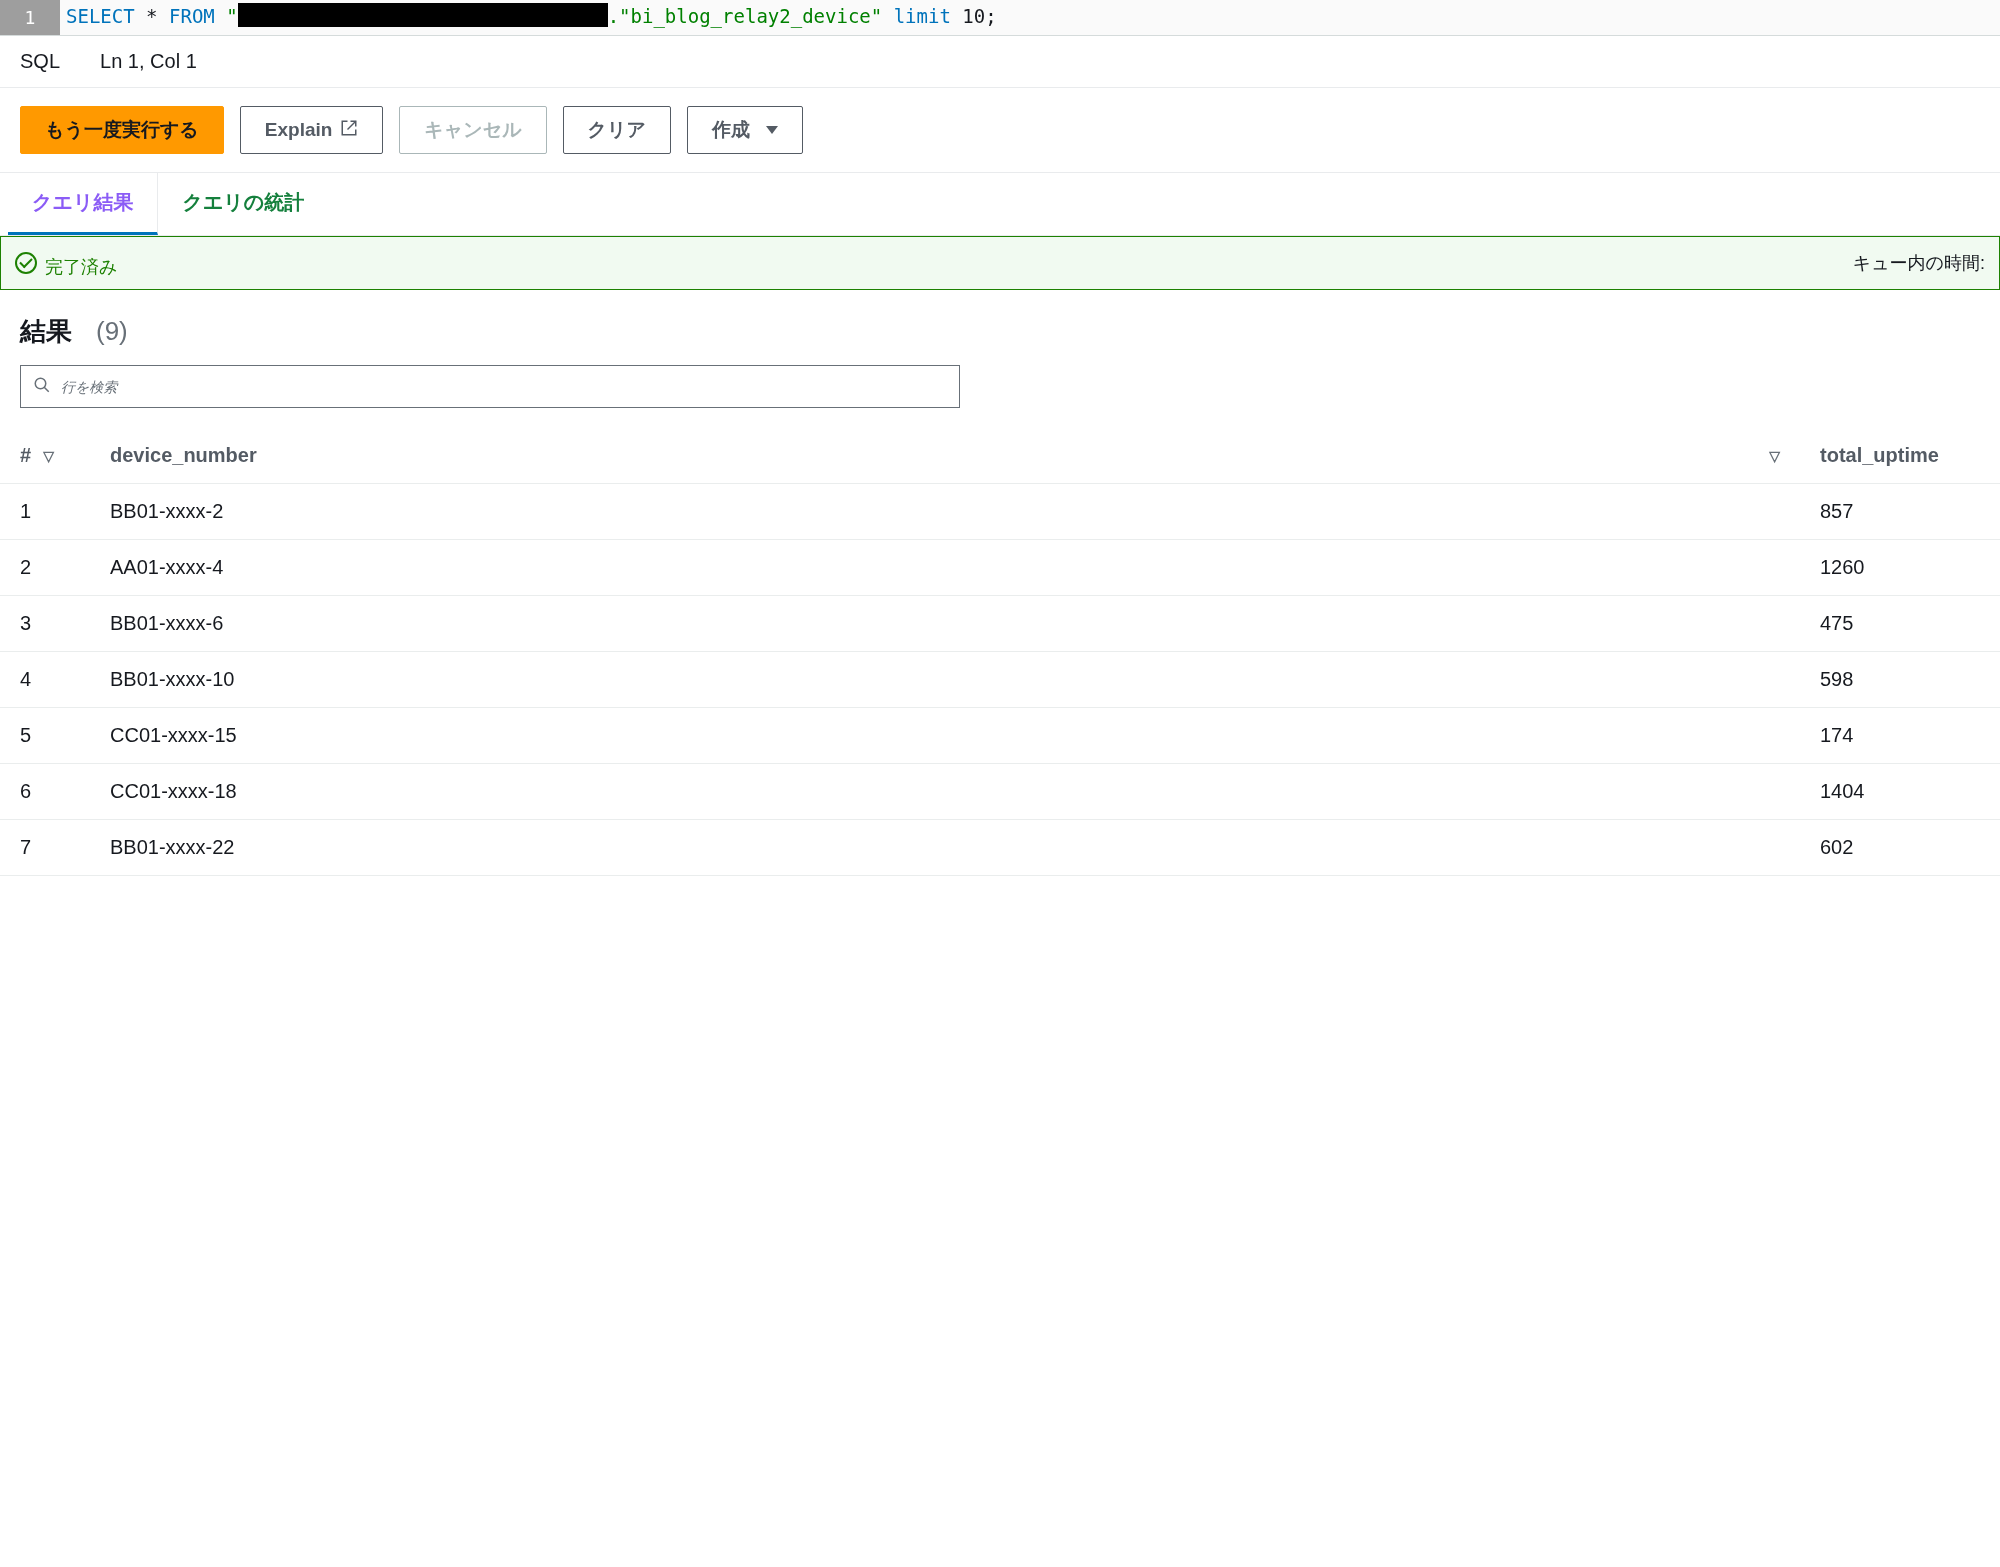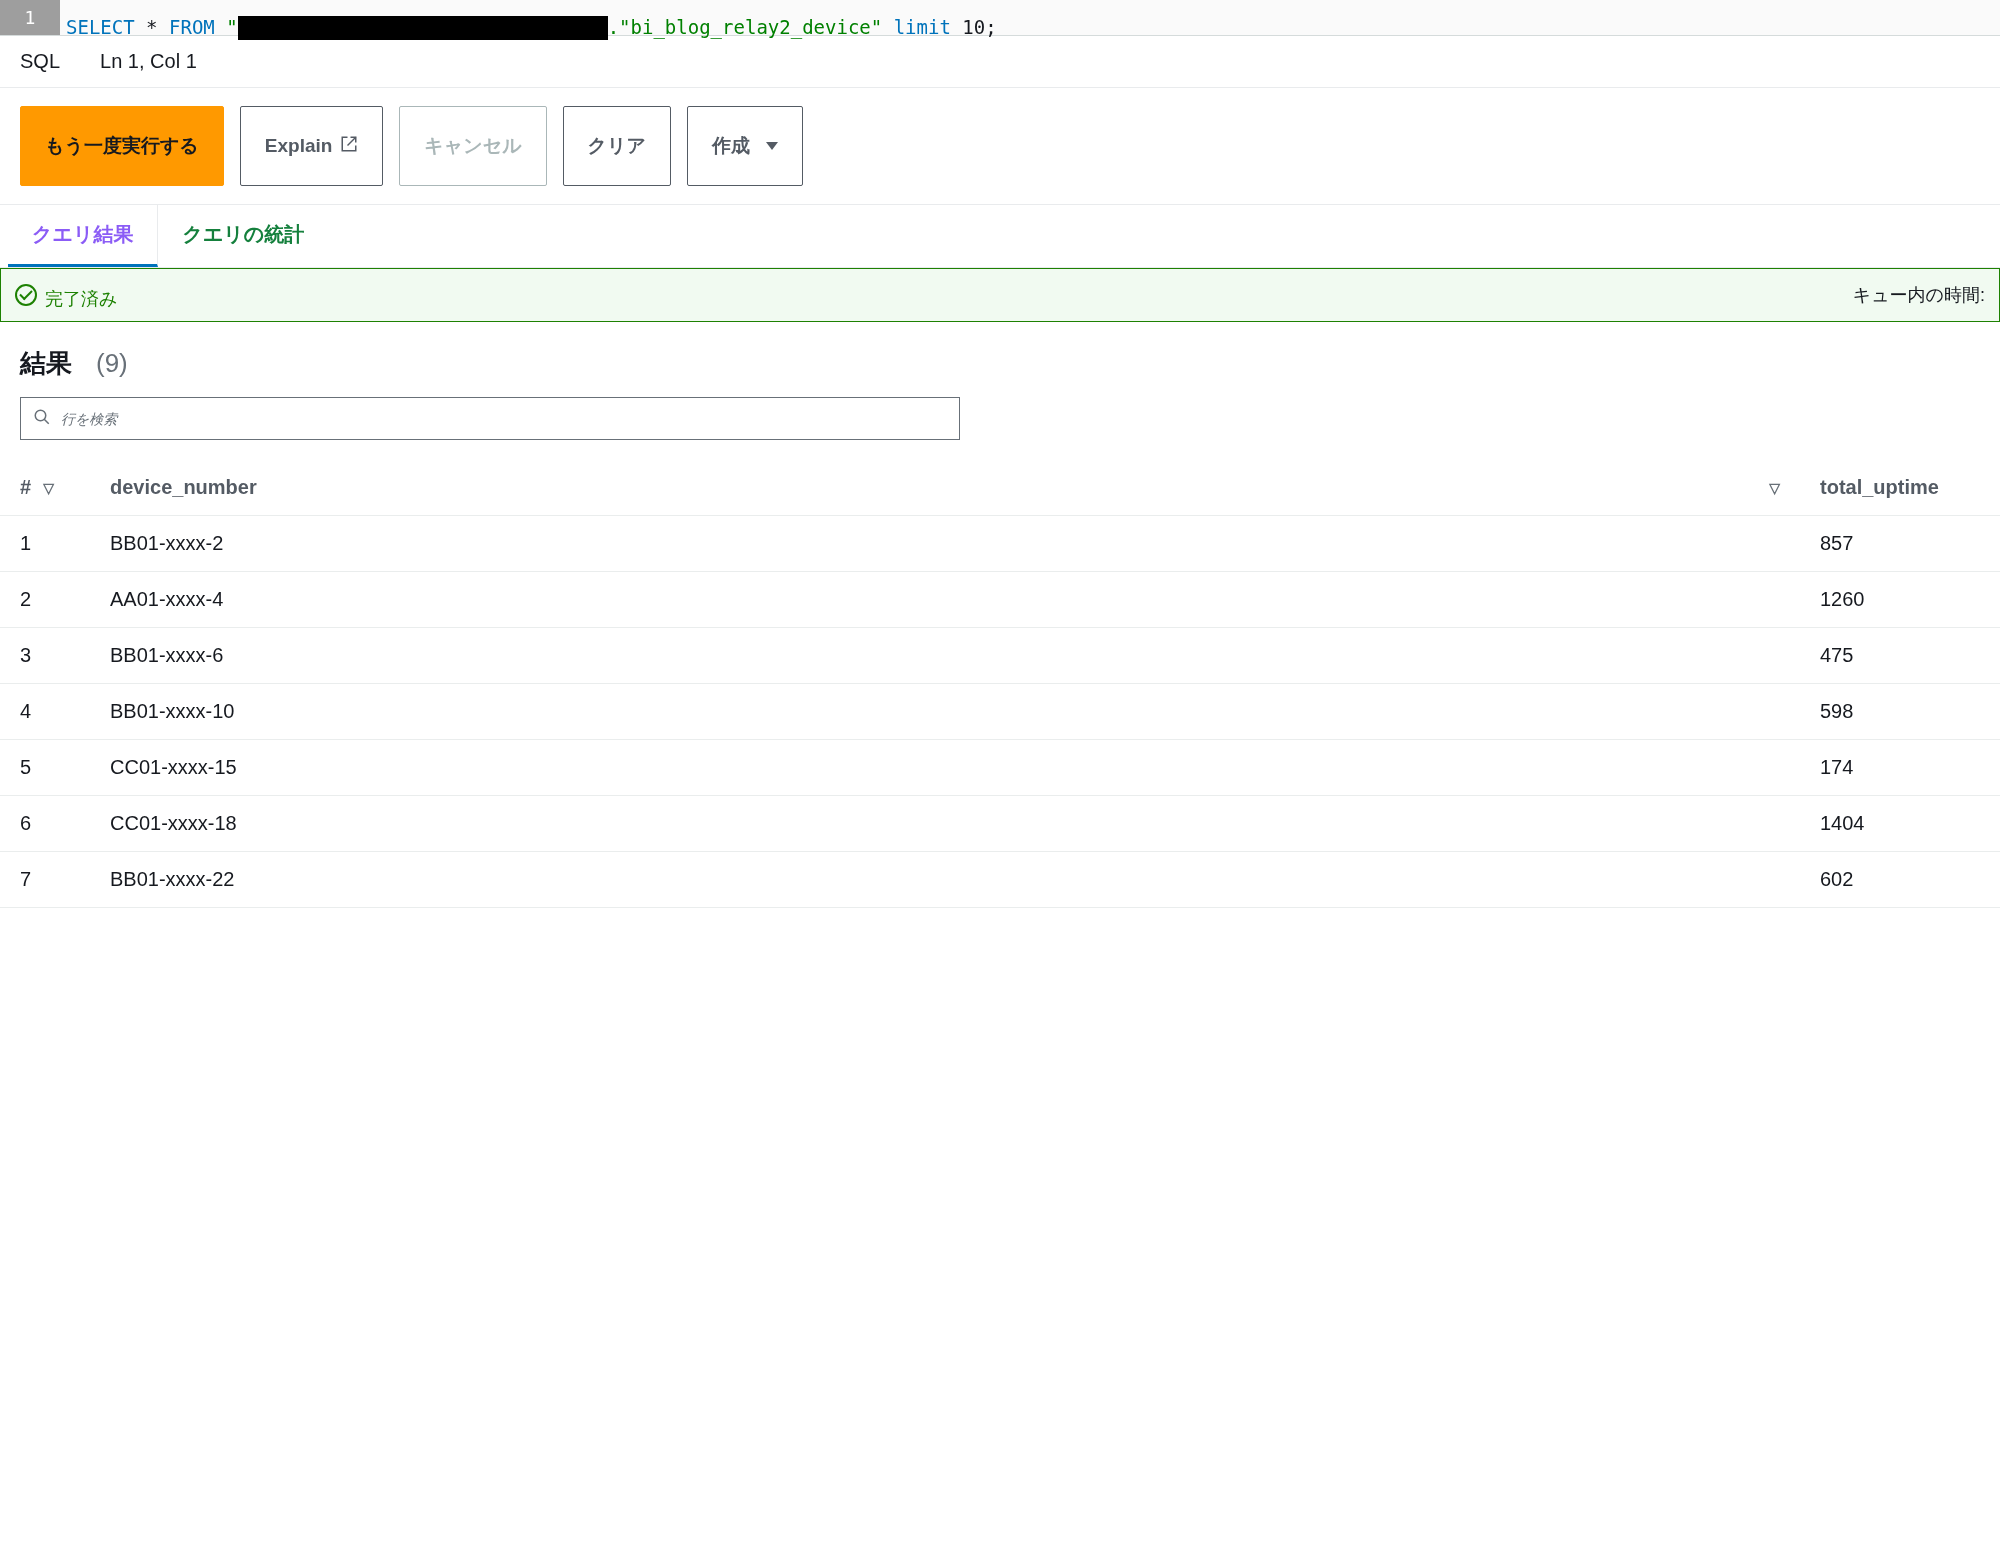--- a/index.html
+++ b/index.html
@@ -24,22 +24,22 @@
       width: 60px;
       display: flex;
       align-items: center;
       justify-content: center;
       font-size: 18px;
     }
     .code-line {
       background: #fafafa;
       flex: 1;
       display: flex;
-      align-items: flex-start;
-      padding: 16px 6px;
+      align-items: flex-end;
+      padding: 8px 6px;
       font-size: 19px;
       white-space: pre;
     }
     .kw { color: #0073bb; }
     .op { color: #16191f; }
     .redact {
       display: inline-block;
       background: #000;
       width: 370px;
       height: 24px;
@@ -67,21 +67,21 @@
     }
     .btn {
       display: inline-flex;
       align-items: center;
       gap: 8px;
       border: 1px solid #545b64;
       background: #ffffff;
       color: #545b64;
       font-weight: 700;
       font-size: 19px;
-      padding: 26px 24px;
+      padding: 10px 24px;
       border-radius: 2px;
       cursor: pointer;
     }
     .btn-primary {
       background: #ff9900;
       border-color: #ff9900;
       color: #16191f;
     }
     .btn-disabled {
       color: #aab7b8;

